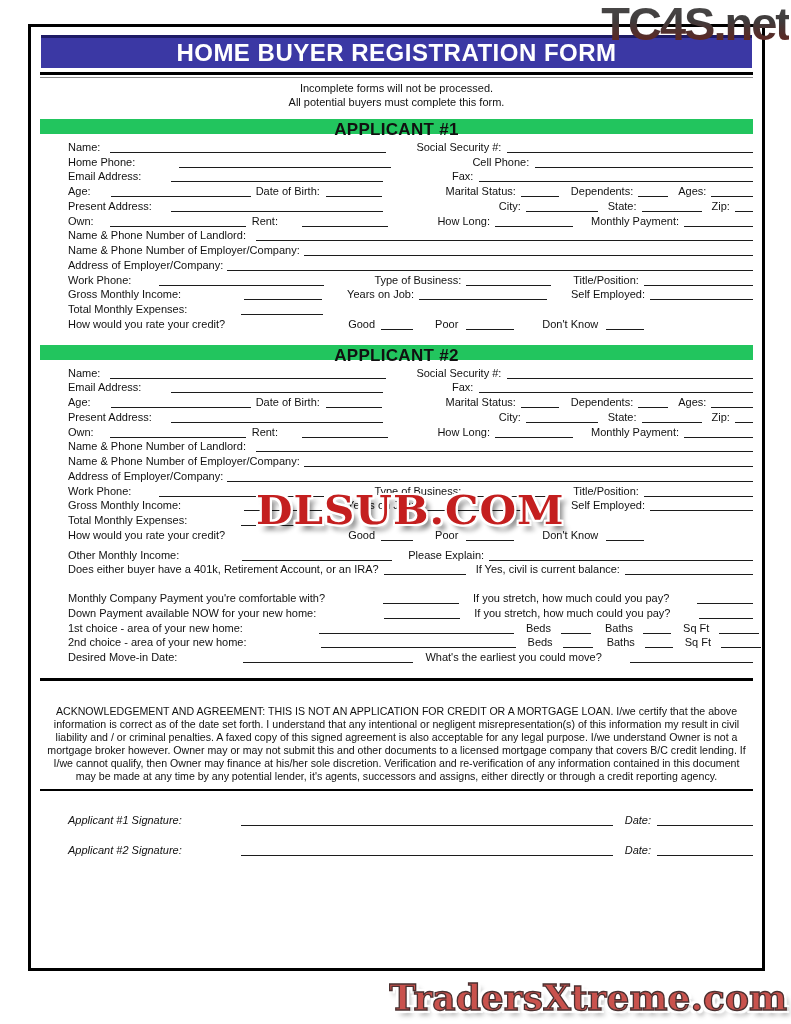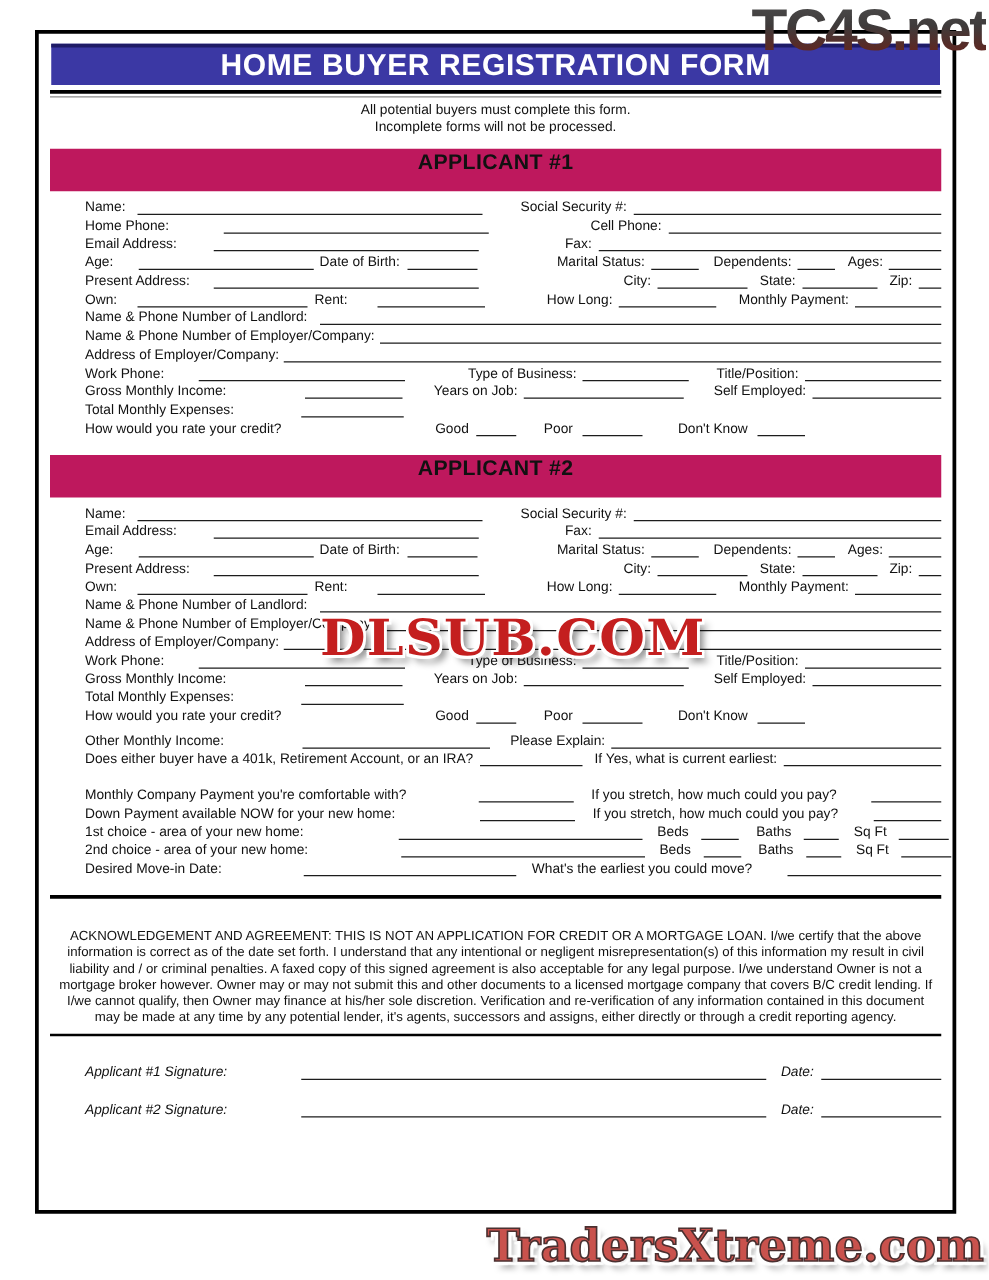--- a/index.html
+++ b/index.html
@@ -35,21 +35,21 @@
     box-sizing:border-box;border:3px solid #000;padding:0 9px;background:#fff;
   }
   .title-bar{
     margin:8px 1px 0;height:30px;background:#3b38a4;border-top:3px solid #1e1b66;
     display:flex;align-items:center;justify-content:center;
     color:#fff;font-weight:bold;font-size:24px;letter-spacing:.5px;white-space:nowrap;
   }
   .dbl-line{margin-top:4px;height:2px;border-top:3px solid #000;border-bottom:1px solid #8a8a8a;}
   .intro{margin-top:4px;text-align:center;font-size:11px;line-height:13.5px;}
   .section-bar{
-    margin:10px 0 0;height:34px;line-height:22px;background:#be185d;
+    margin:10px 0 0;height:15px;line-height:22px;background:#22c55e;
     text-align:center;font-weight:bold;font-size:17px;letter-spacing:.3px;
   }
   .section-bar.push{margin-top:14px;}
   .section-bar.push2{margin-top:22px;}
   .rows{margin-top:5px;margin-left:28px;}
   .row{display:flex;align-items:flex-end;height:14.75px;font-size:11px;white-space:nowrap;}
   .row.tall{height:30px;}
   .row-blank{height:14px;}
   .lbl{line-height:14px;flex:0 0 auto;}
   .rlbl{text-align:right;}
@@ -65,22 +65,22 @@
 <body>
 
 <div class="wm-top">TC4S.net</div>
 
 <div class="form">
   <div class="title-bar">
     <span>HOME BUYER REGISTRATION FORM</span>
   </div>
   <div class="dbl-line"></div>
   <div class="intro">
+    <div>Incomplete forms will not be processed.</div>
     <div>All potential buyers must complete this form.</div>
-    <div>Incomplete forms will not be processed.</div>
   </div>
   <div id="sections-mount">
       <div class="section-bar ">APPLICANT #1</div>
       <div class="rows ">
         <div class="row">
           <span class="lbl">Name:</span>
           <div class="gap" style="width: 10px;"></div>
           <div class="line" style="width: 276px;"></div>
           <div class="gap" style="width: 30px;"></div>
           <span class="lbl">Social Security #:</span>
@@ -367,21 +367,21 @@
           <div class="gap" style="width: 16px;"></div>
           <span class="lbl">Please Explain:</span>
           <div class="gap" style="width: 5px;"></div>
           <div class="line uf"></div>
         </div>
         <div class="row">
           <span class="lbl">Does either buyer have a 401k, Retirement Account, or an IRA?</span>
           <div class="gap" style="width: 5px;"></div>
           <div class="line" style="width: 82px;"></div>
           <div class="gap" style="width: 10px;"></div>
-          <span class="lbl">If Yes, what is current earliest:</span>
+          <span class="lbl">If Yes, civil is current balance:</span>
           <div class="gap" style="width: 5px;"></div>
           <div class="line uf"></div>
         </div>
         <div class="row-blank"></div>
         <div class="row">
           <span class="lbl">Monthly Company Payment you're comfortable with?</span>
           <div class="gap" style="width: 58px;"></div>
           <div class="line" style="width: 76px;"></div>
           <div class="gap" style="width: 14px;"></div>
           <span class="lbl">If you stretch, how much could you pay?</span>

